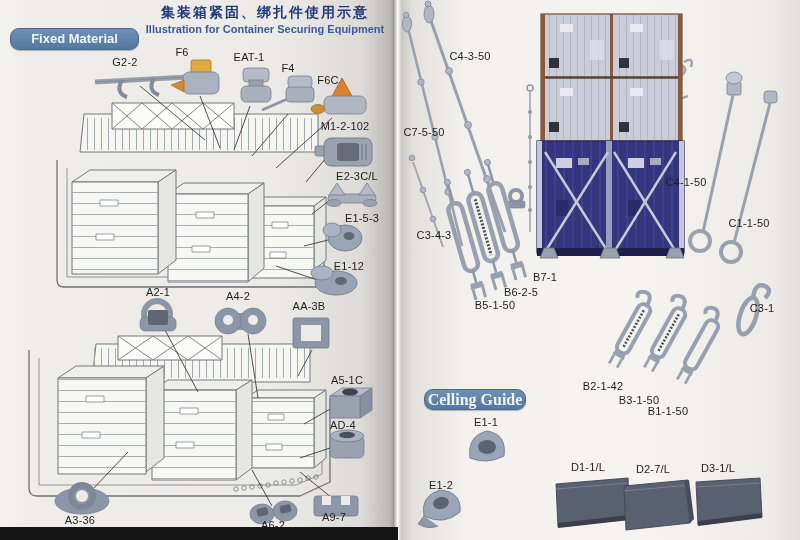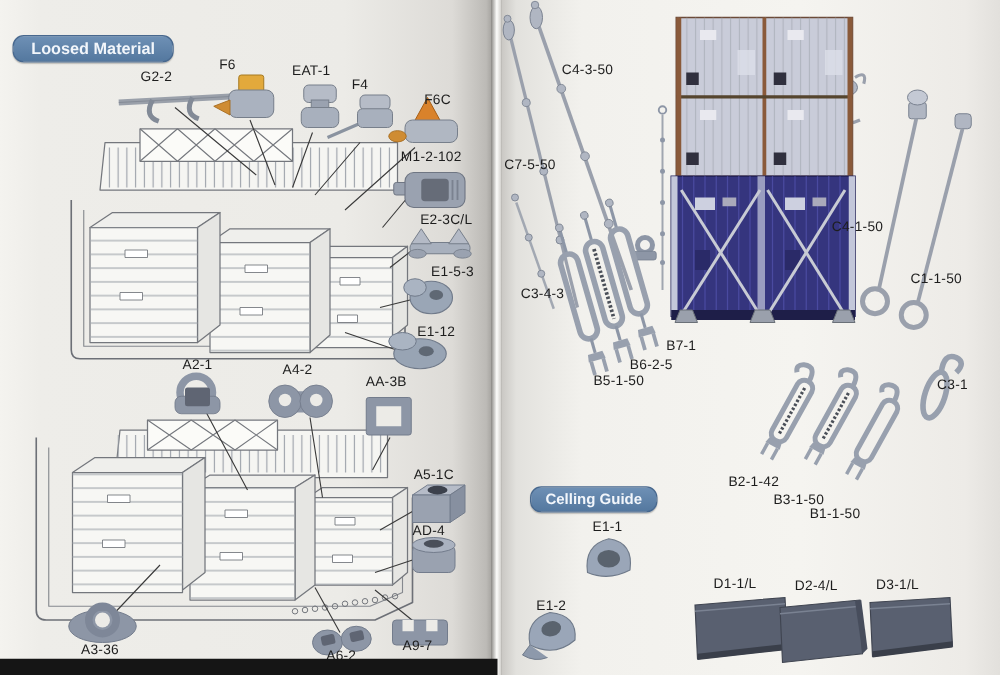--- a/index.html
+++ b/index.html
@@ -14,21 +14,21 @@
   .bottom-strip{position:absolute;left:0;top:527px;width:398px;height:13px;background:#151515;}
   .art{position:absolute;left:0;top:0;width:800px;height:540px;}
   .title-wrap{position:absolute;left:100px;top:4px;width:330px;text-align:center;}
   .title-zh{font-size:14px;font-weight:bold;letter-spacing:2px;color:#21397e;}
   .title-en{font-size:11px;font-weight:bold;color:#3a5aa0;margin-top:1px;}
   .badge{position:absolute;background:linear-gradient(180deg,#6e90b5,#54789f);
     border:1px solid #48688e;border-radius:9px;color:#f2f6fb;
     font-weight:bold;text-align:center;box-shadow:0 1px 1px rgba(0,0,0,.25);}
   .badge.loosed{left:10px;top:28px;width:127px;height:20px;font-size:13px;line-height:20px;}
   .badge.fixed{left:8px;top:296px;width:105px;height:20px;font-size:13px;line-height:20px;}
-  .badge.celling{left:424px;top:389px;width:100px;height:19px;font-size:12px;line-height:19px;}
+  .badge.celling{left:424px;top:389px;width:100px;height:19px;font-size:16px;line-height:19px;font-family:Liberation Serif, serif;}
   .plabel{position:absolute;transform:translateX(-50%);font-size:11px;color:#1d1d1d;
     white-space:nowrap;letter-spacing:0.2px;}
 </style>
 </head>
 <body>
 
 <div class="stage">
   <div class="page-left"></div>
   <div class="page-sliver"></div>
   <div class="page-right"></div>
@@ -393,29 +393,33 @@
       <line x1="624" y1="491" x2="688" y2="485" stroke="#7a8292" stroke-width="1.2"></line>
       <polygon points="684,481 690,523 694,519 689,480" fill="#474d5c"></polygon>
     </g>
     <g>
       <polygon points="696,482 760,478 762,517 698,525" fill="#596070" stroke="#3f4450" stroke-width="0.9"></polygon>
       <line x1="696" y1="487" x2="760" y2="483" stroke="#7a8292" stroke-width="1.2"></line>
       <polygon points="698,521 762,513 762,518 698,526" fill="#3a3f4a"></polygon>
     </g>
   </svg>
 
-
-  <div class="badge loosed">Loosed Material</div>
+  <div class="title-wrap">
+    <div class="title-zh">集装箱紧固、绑扎件使用示意</div>
+    <div class="title-en">Illustration for Container Securing Equipment</div>
+  </div>
+
+  <div class="badge loosed">Fixed Material</div>
   <div class="badge celling">Celling Guide</div>
 
   <div class="plabel" style="left:125px;top:56px">G2-2</div>
   <div class="plabel" style="left:182px;top:46px">F6</div>
   <div class="plabel" style="left:249px;top:51px">EAT-1</div>
   <div class="plabel" style="left:288px;top:62px">F4</div>
-  <div class="plabel" style="left:350px;top:74px">F6C</div>
+  <div class="plabel" style="left:328px;top:74px">F6C</div>
   <div class="plabel" style="left:345px;top:120px">M1-2-102</div>
   <div class="plabel" style="left:357px;top:170px">E2-3C/L</div>
   <div class="plabel" style="left:362px;top:212px">E1-5-3</div>
   <div class="plabel" style="left:349px;top:260px">E1-12</div>
 
   <div class="plabel" style="left:158px;top:286px">A2-1</div>
   <div class="plabel" style="left:238px;top:290px">A4-2</div>
   <div class="plabel" style="left:309px;top:300px">AA-3B</div>
   <div class="plabel" style="left:347px;top:374px">A5-1C</div>
   <div class="plabel" style="left:343px;top:419px">AD-4</div>
@@ -432,17 +436,17 @@
   <div class="plabel" style="left:686px;top:176px">C4-1-50</div>
   <div class="plabel" style="left:749px;top:217px">C1-1-50</div>
   <div class="plabel" style="left:762px;top:302px">C3-1</div>
   <div class="plabel" style="left:603px;top:380px">B2-1-42</div>
   <div class="plabel" style="left:639px;top:394px">B3-1-50</div>
   <div class="plabel" style="left:668px;top:405px">B1-1-50</div>
 
   <div class="plabel" style="left:486px;top:416px">E1-1</div>
   <div class="plabel" style="left:441px;top:479px">E1-2</div>
   <div class="plabel" style="left:588px;top:461px">D1-1/L</div>
-  <div class="plabel" style="left:653px;top:463px">D2-4/L</div>
+  <div class="plabel" style="left:653px;top:463px">D2-7/L</div>
   <div class="plabel" style="left:718px;top:462px">D3-1/L</div>
 
   <div class="bottom-strip"></div>
 </div>
 
 </body></html>

